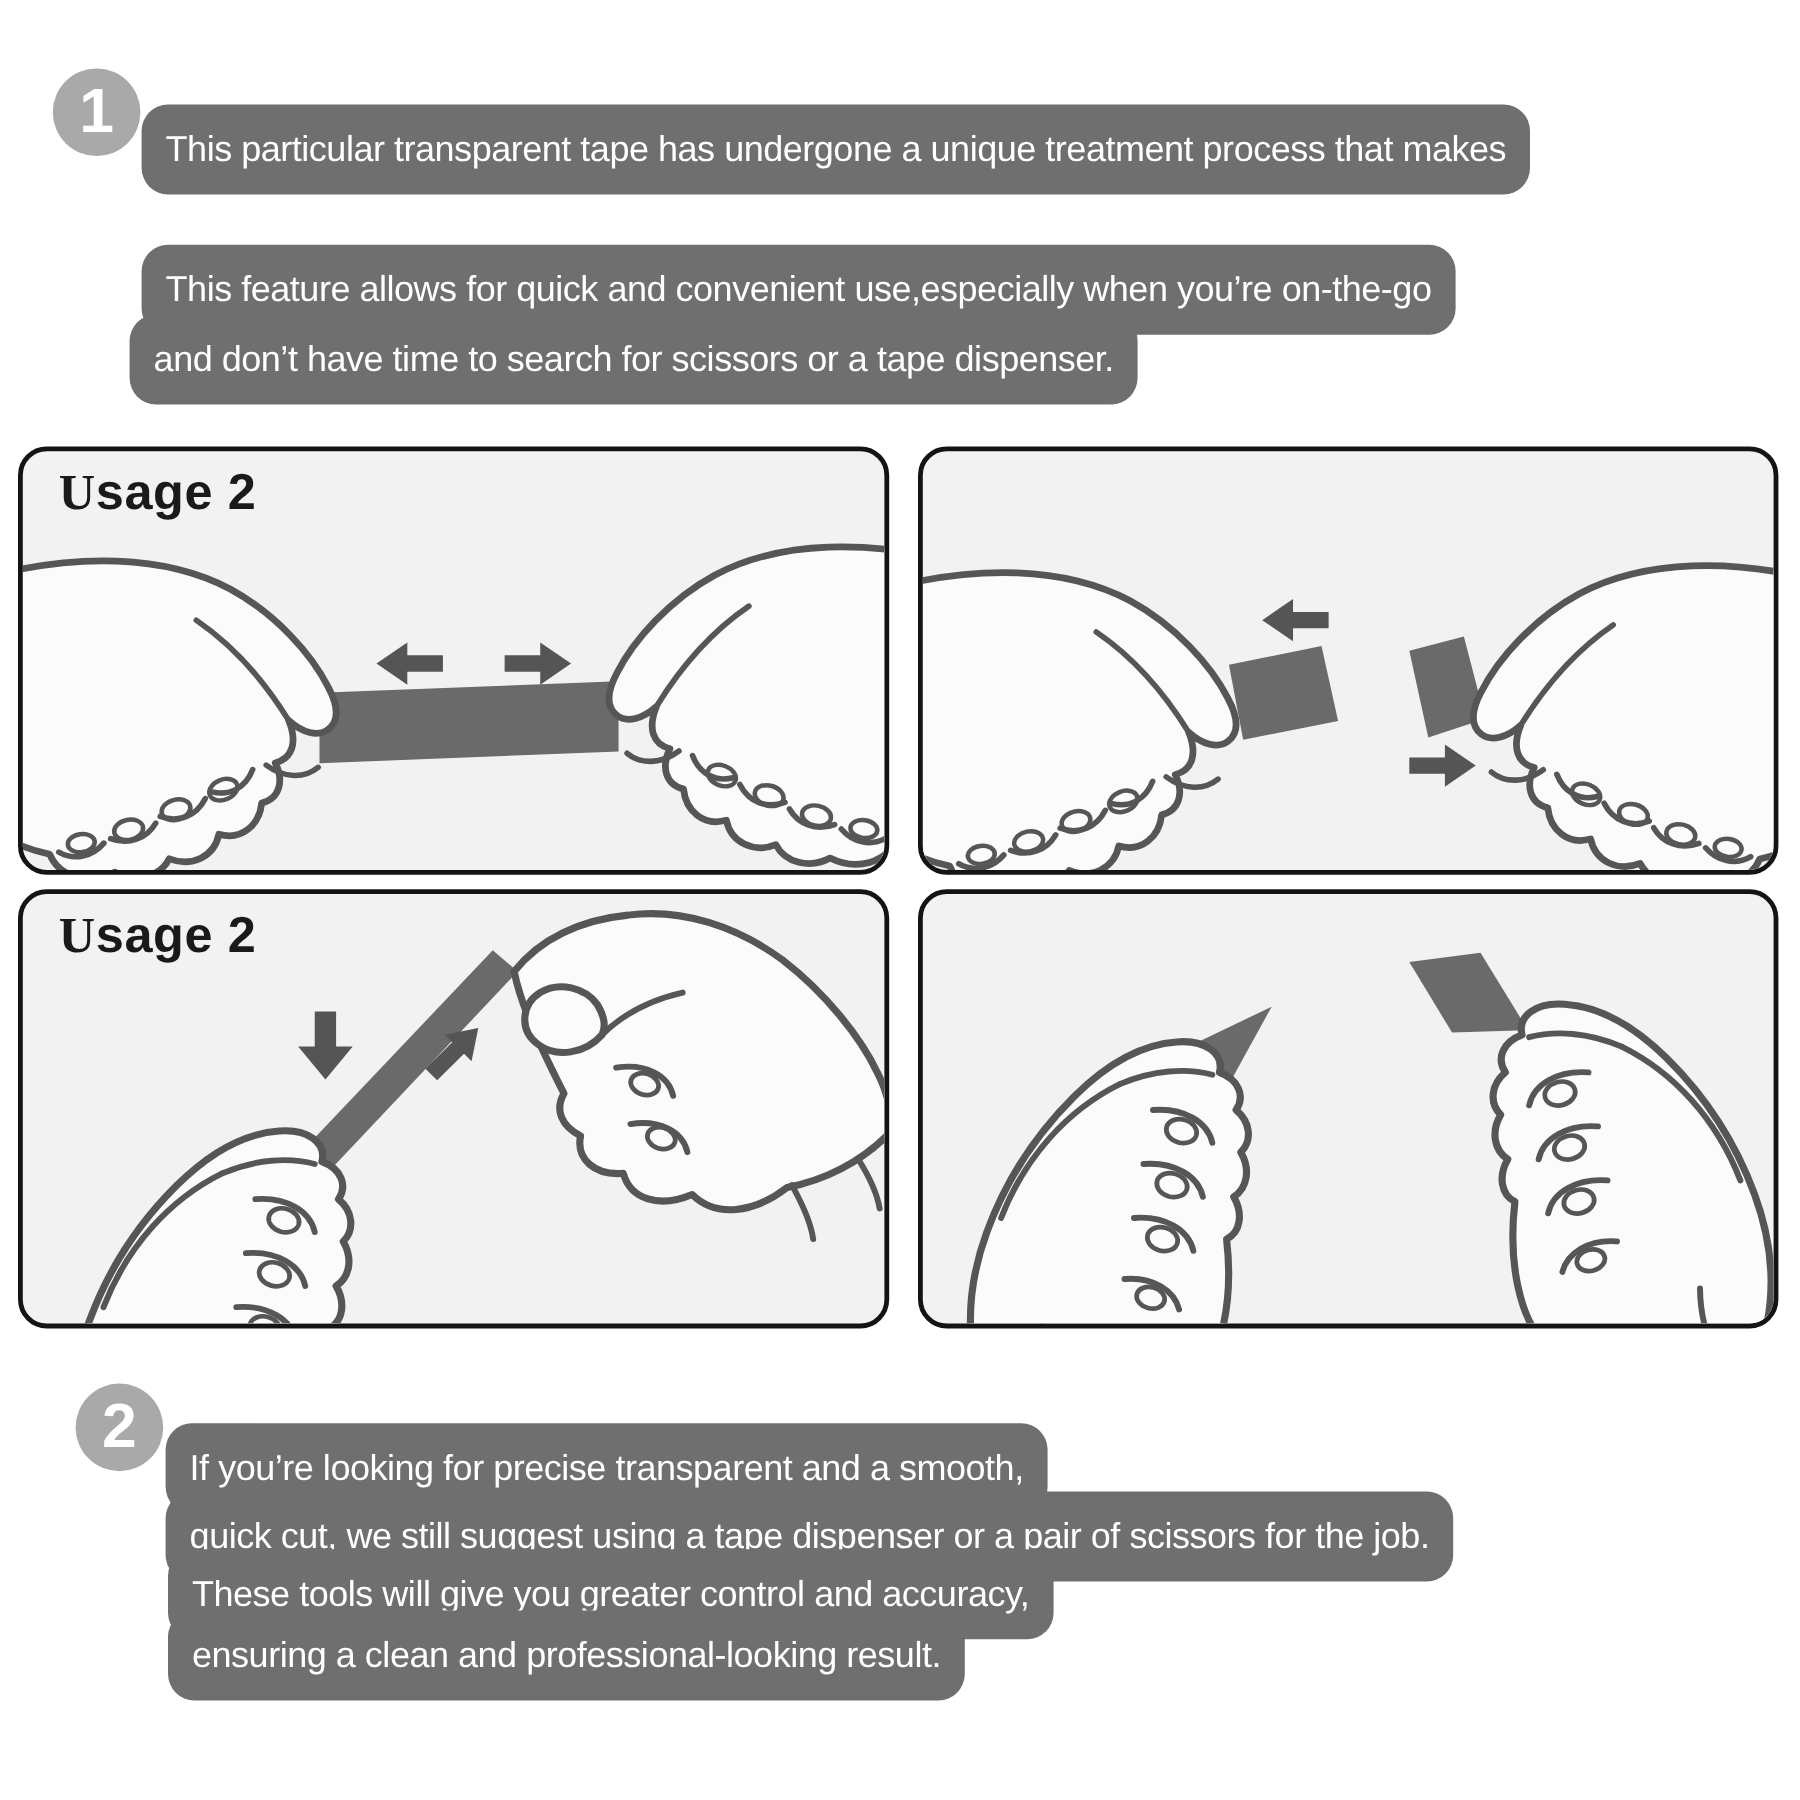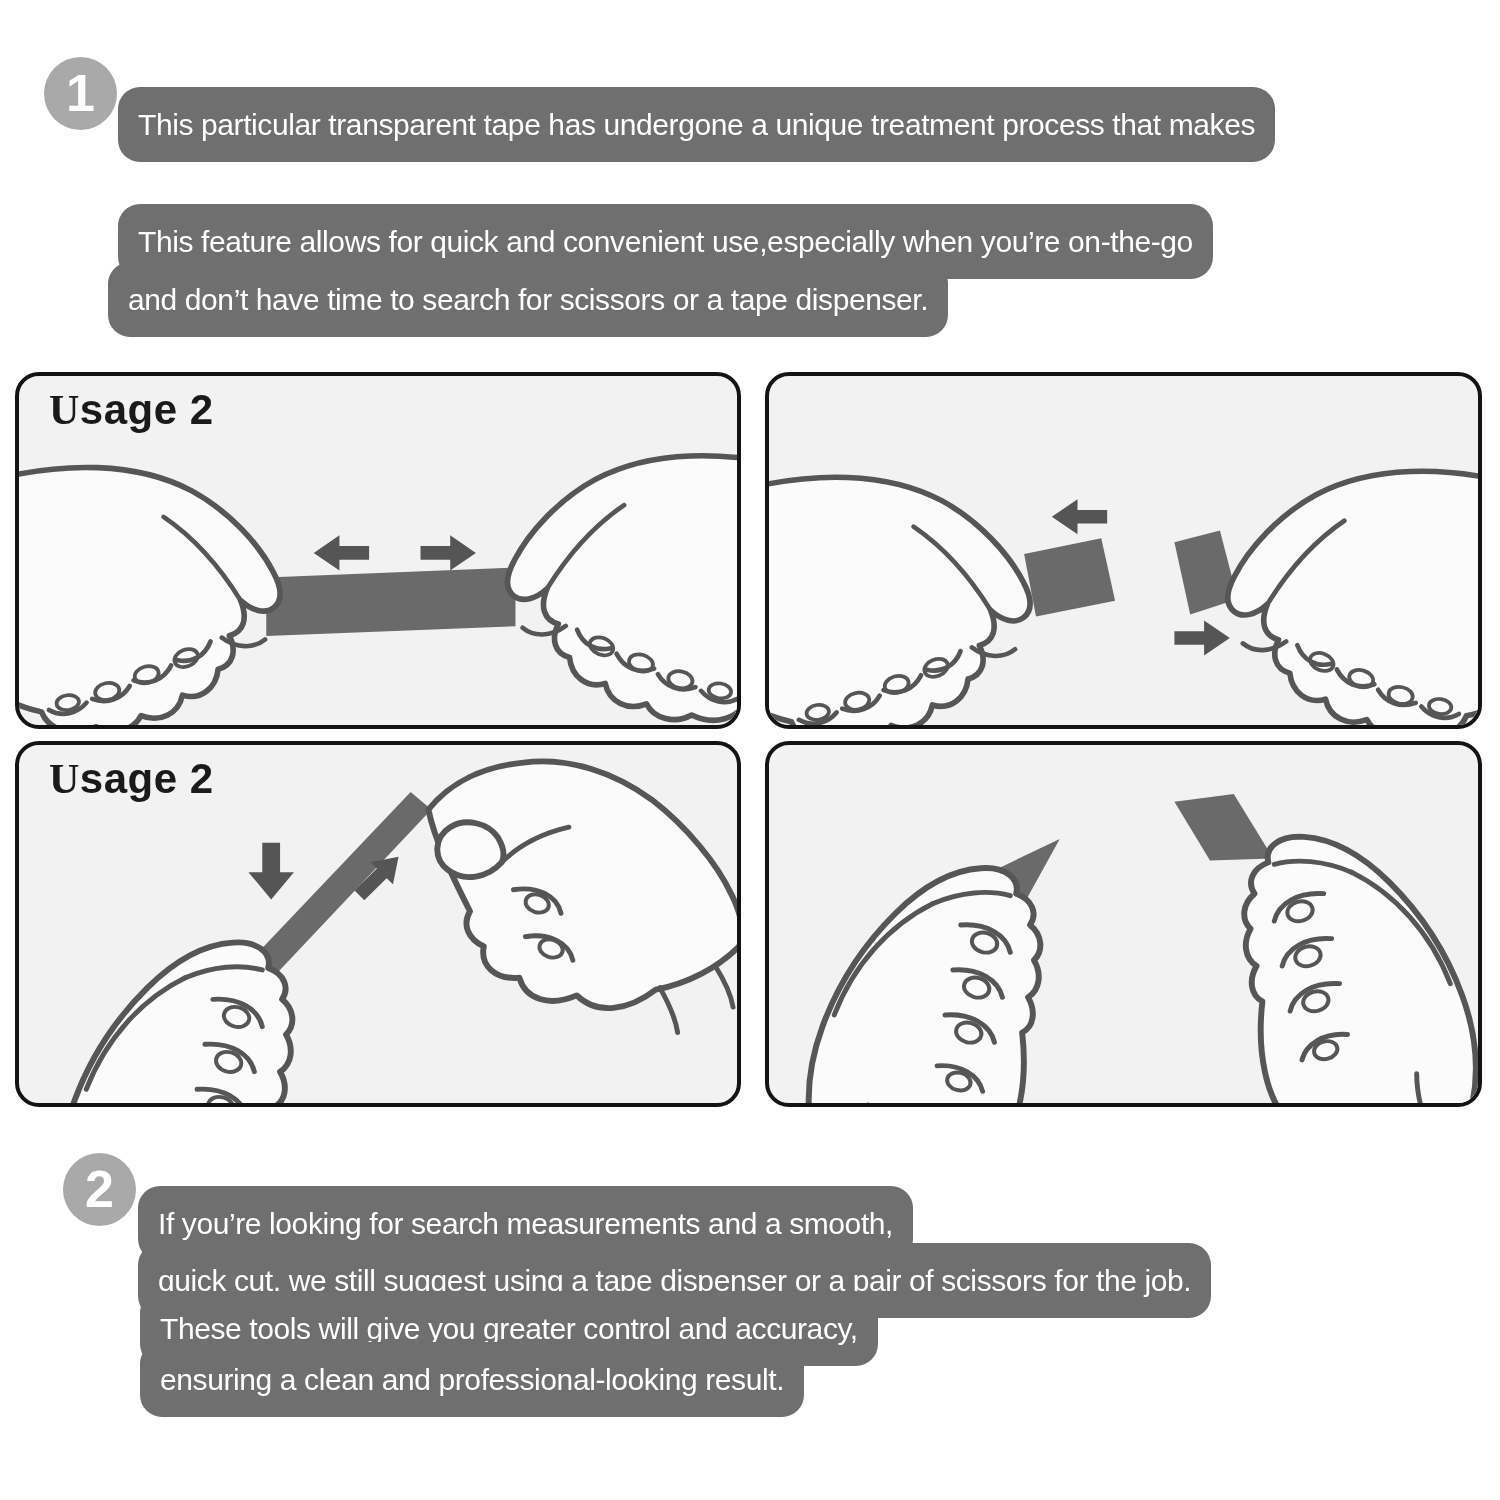--- a/index.html
+++ b/index.html
@@ -131,18 +131,18 @@
   <div class="panel" id="panel4">
     <svg class="illus" viewBox="0 0 717 366" preserveAspectRatio="none">
       <polygon class="tape" points="294,96 258,162 228,128"></polygon>
       <polygon class="tape" points="410,58 470,50 510,116 446,118"></polygon>
       <use href="#fistUp" transform="translate(28,96)"></use>
       <use href="#fistUp" transform="translate(727,64) scale(-1,1)"></use>
     </svg>
   </div>
 
   <div class="badge" id="badge2">2</div>
-  <div class="pill" id="p2a">If you’re looking for search measurements and a smooth,</div>
+  <div class="pill" id="p2a">If you’re looking for precise transparent and a smooth,</div>
   <div class="pill" id="p2b">quick cut, we still suggest using a tape dispenser or a pair of scissors for the job.</div>
   <div class="pill" id="p2c">These tools will give you greater control and accuracy,</div>
   <div class="pill" id="p2d">ensuring a clean and professional-looking result.</div>
 
 </div>
 
 </body></html>

